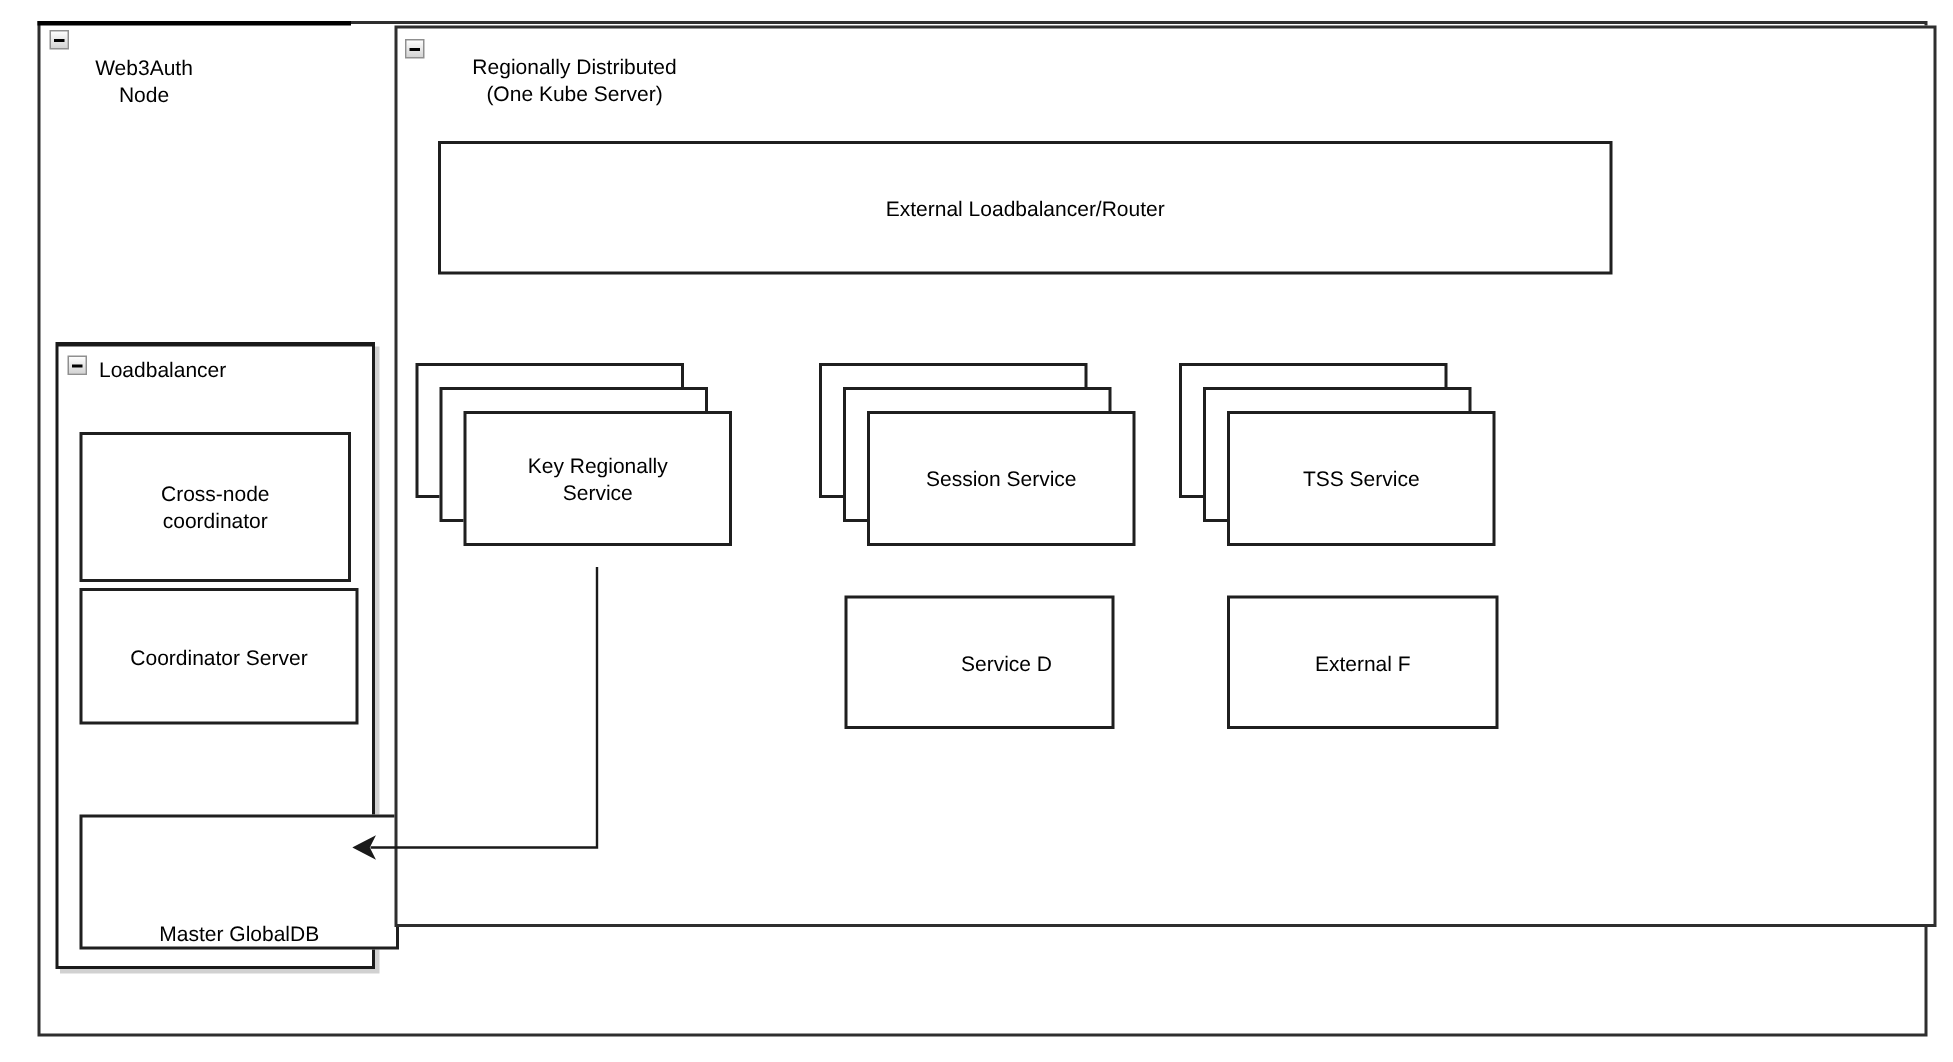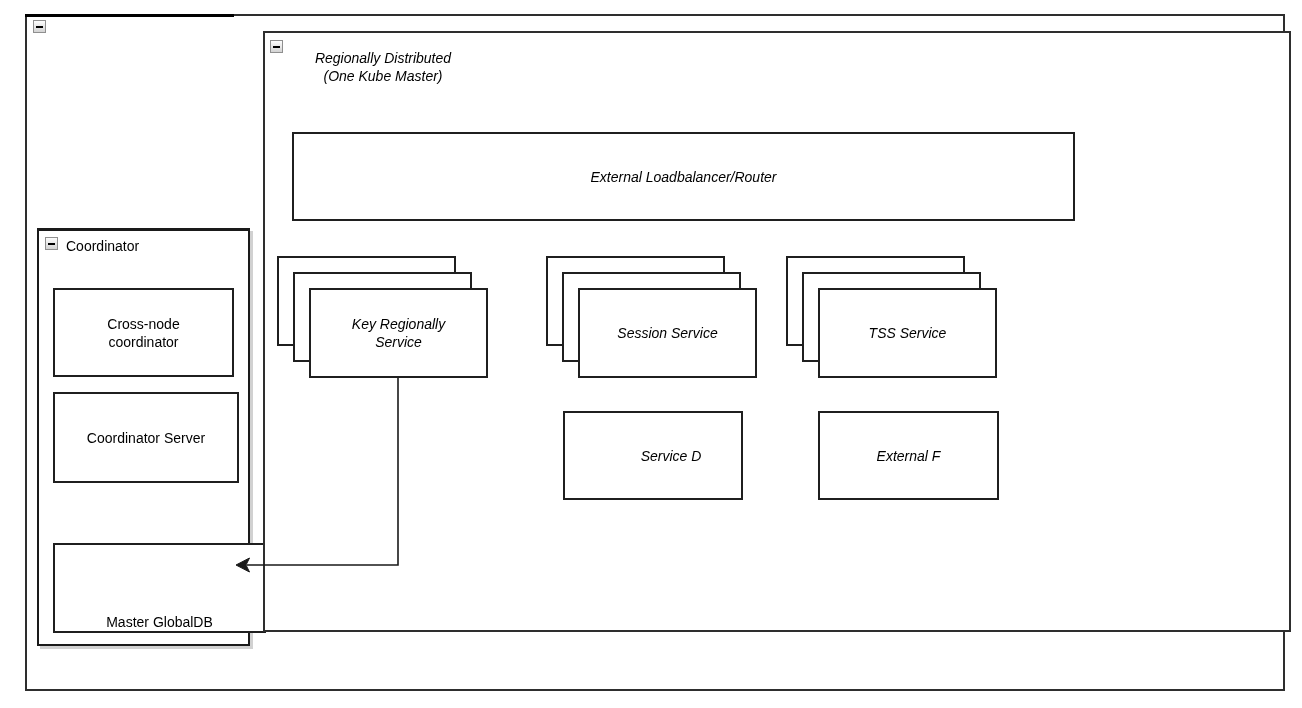--- a/index.html
+++ b/index.html
@@ -39,47 +39,48 @@
 </head>
 <body>
 
 <div class="abs container" style="left:25px;top:14px;width:1260px;height:677px;">
   <div class="top-accent"></div>
 
   <div class="collapse-btn" style="left:6px;top:4px;">
     <span class="minus-bar"></span>
   </div>
 
+  <div class="ctr-label" style="left:14px;top:20px;width:110px;"><span>Web3Auth</span><br><span>Node</span></div>
 
   <div class="abs container" style="left:10px;top:212px;width:213px;height:418px;border-color:#1a1a1a;border-top-width:3px;box-shadow:3px 3px 0 rgba(0,0,0,0.18);">
     <div class="collapse-btn" style="left:6px;top:6px;">
       <span class="minus-bar"></span>
     </div>
-    <div class="ctr-label" style="left:27px;top:6px;text-align:left;">Coordinator</div>
+    <div class="ctr-label" style="left:27px;top:6px;text-align:left;">Loadbalancer</div>
 
-    <div class="abs node-box" style="left:14px;top:57px;width:181px;height:89px;">
+    <div class="abs node-box" style="left:14px;top:57px;width:181px;height:100px;">
       <span class="label-clip" style="max-width:100px;">Cross-node coordinator</span>
     </div>
 
     <div class="abs node-box" style="left:14px;top:161px;width:186px;height:91px;">
       <span>Coordinator Server</span>
     </div>
 
     <div class="abs node-box" style="left:14px;top:312px;width:213px;height:90px;align-items:flex-end;">
       <span>Master GlobalDB</span>
     </div>
   </div>
 
-  <div class="abs container" style="left:236px;top:15px;width:1028px;height:601px;font-style:italic;">
+  <div class="abs container" style="left:236px;top:1px;width:1028px;height:601px;">
     <div class="collapse-btn" style="left:5px;top:7px;">
       <span class="minus-bar"></span>
     </div>
-    <div class="ctr-label" style="left:28px;top:16px;width:180px;"><span>Regionally Distributed</span><br><span>(One Kube Master)</span></div>
+    <div class="ctr-label" style="left:28px;top:16px;width:180px;"><span>Regionally Distributed</span><br><span>(One Kube Server)</span></div>
 
-    <div class="abs node-box" style="left:27px;top:75px;width:783px;height:89px;margin-top:24px;">
+    <div class="abs node-box" style="left:27px;top:75px;width:783px;height:89px;">
       <span>External Loadbalancer/Router</span>
     </div>
 
     <div class="stack" style="left:12px;top:223px;width:212px;height:123px;">
       <div class="layer" style="left:0;top:0;"></div>
       <div class="layer" style="left:16px;top:16px;"></div>
       <div class="layer front" style="left:32px;top:32px;">
         <span class="label-clip" style="max-width:120px;">Key Regionally Service</span>
       </div>
     </div>

